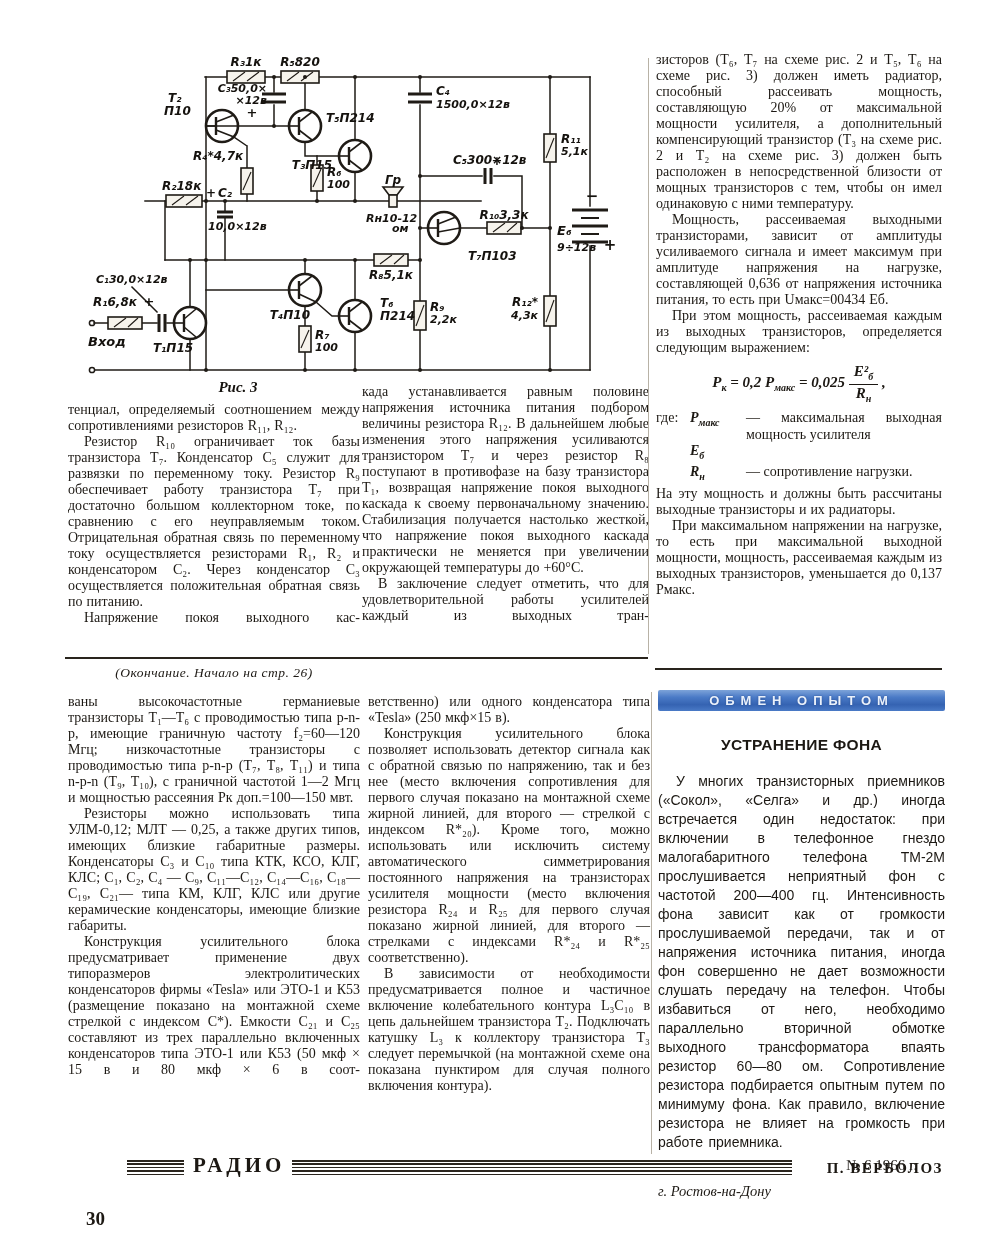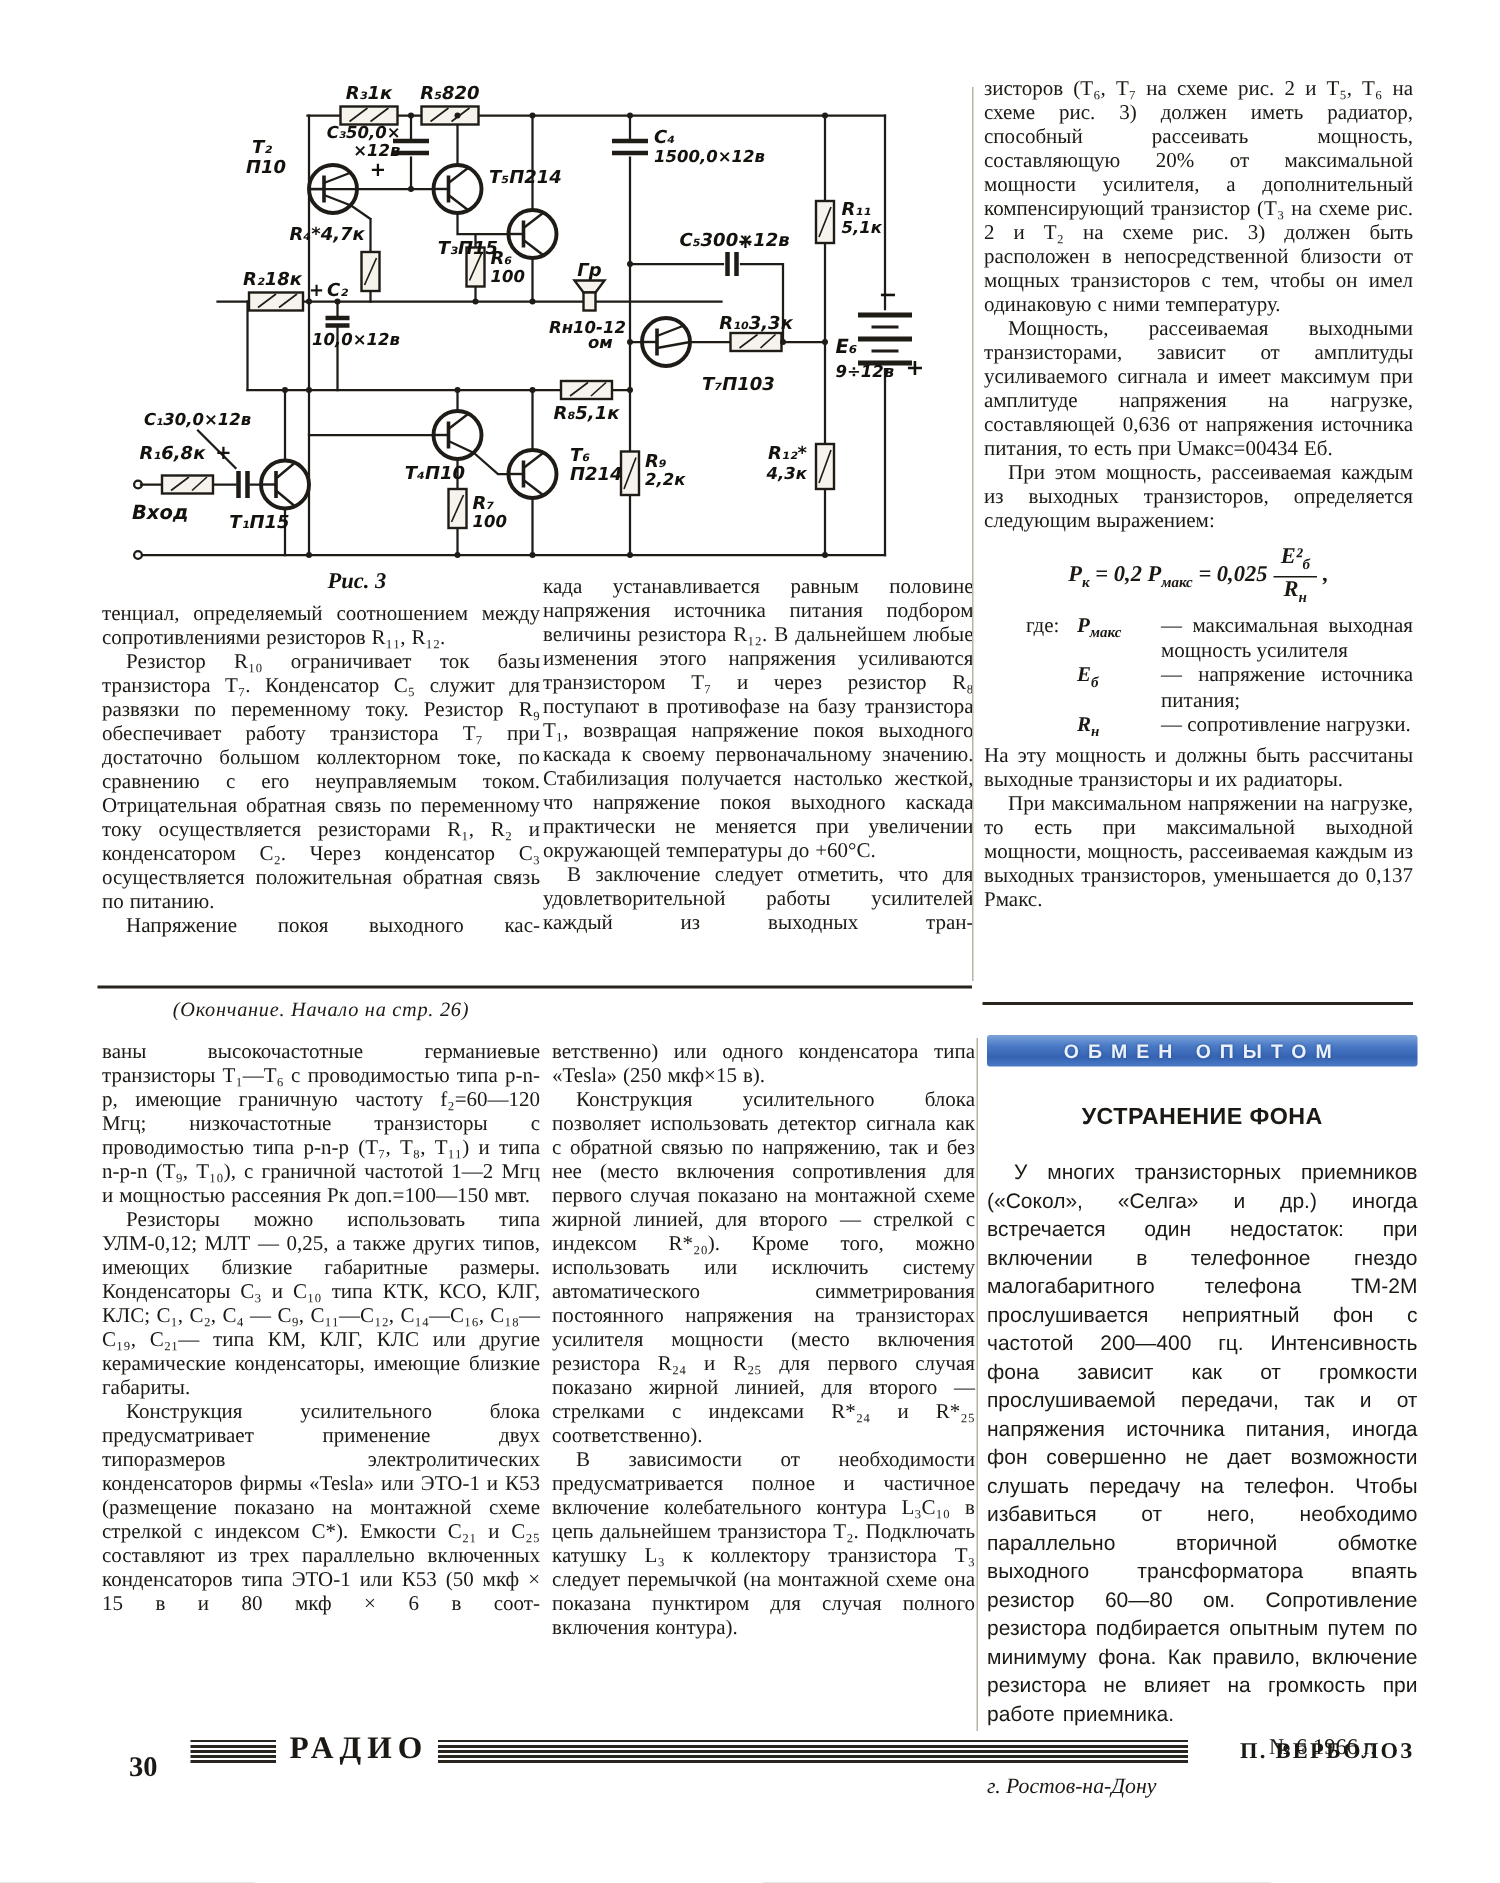--- a/index.html
+++ b/index.html
@@ -15,21 +15,21 @@
   #figure text{fill:#15120e;font-family:"DejaVu Sans","Liberation Sans",sans-serif;font-weight:bold;}
   .fig-caption{font-family:"Liberation Serif","DejaVu Serif",serif !important;font-size:15px;font-style:italic;}
   
   .formula{margin:8px 0 6px 0;text-align:center;font-size:15px;font-weight:bold;font-style:italic;}
   .formula sub{font-size:10px;}
   .frac{display:inline-block;vertical-align:middle;text-align:center;line-height:1.05;}
   .frac .num{display:block;border-bottom:1.5px solid #1c1813;padding:0 5px 1px 5px;}
   .frac .den{display:block;padding-top:1px;}
   .where{font-size:14px;line-height:16.5px;}
   .where-row{display:flex;}
-  .w-lbl{width:34px;flex:0 0 34px;margin-left:28px;}
+  .w-lbl{width:34px;flex:0 0 34px;}
   .w-term{width:56px;flex:0 0 56px;font-weight:bold;font-style:italic;}
   .w-term sub{font-size:10px;}
   .w-desc{flex:1;text-align:justify;}
   
   .hr1{border-top:2.5px solid #29241d;}
   .hr2{border-top:2px solid #29241d;}
   .vr{width:1px;background:#b8b2a6;}
   .note{font-style:italic;font-size:13.5px;text-align:center;letter-spacing:0.5px;}
   
   #colF{font-family:"Liberation Sans","DejaVu Sans",sans-serif;}
@@ -296,21 +296,20 @@
 
     <div class="where">
       <div class="where-row">
         <span class="w-lbl">где:</span>
         <span class="w-term"><span>Р</span><sub>макс</sub></span>
         <span class="w-desc">— максимальная выходная мощность усилителя</span>
       </div>
       <div class="where-row">
         <span class="w-lbl"></span>
         <span class="w-term"><span>Е</span><sub>б</sub></span>
-        <span class="w-desc">— напряжение источника питания;</span>
       </div>
       <div class="where-row">
         <span class="w-lbl"></span>
         <span class="w-term"><span>R</span><sub>н</sub></span>
         <span class="w-desc">— сопротивление нагрузки.</span>
       </div>
     </div>
 
     <p>На эту мощность и должны быть рассчитаны выходные транзисторы и их радиаторы.</p>
     <p class="ind">При максимальном напряжении на нагрузке, то есть при максимальной выходной мощности, мощность, рассеиваемая каждым из выходных транзисторов, уменьшается до 0,137 Рмакс.</p>
@@ -338,20 +337,20 @@
     <div class="banner">ОБМЕН ОПЫТОМ</div>
     <div class="ex-title">
       <div>УСТРАНЕНИЕ ФОНА</div>
     </div>
     <p class="body ind">У многих транзисторных приемников («Сокол», «Селга» и др.) иногда встречается один недостаток: при включении в телефонное гнездо малогабаритного телефона ТМ-2М прослушивается неприятный фон с частотой 200—400 гц. Интенсивность фона зависит как от громкости прослушиваемой передачи, так и от напряжения источника питания, иногда фон совершенно не дает возможности слушать передачу на телефон. Чтобы избавиться от него, необходимо параллельно вторичной обмотке выходного трансформатора впаять резистор 60—80 ом. Сопротивление резистора подбирается опытным путем по минимуму фона. Как правило, включение резистора не влияет на громкость при работе приемника.</p>
     <div class="author">П. ВЕРБОЛОЗ</div>
     <div class="city">г. Ростов-на-Дону</div>
   </div>
 
   <div>
-    <span class="abs pg-num" style="left:86px;top:1168px;">30</span>
+    <span class="abs pg-num" style="left:86px;top:1208px;">30</span>
     <div class="abs band" style="left:127px;top:1160px;width:57px;height:16px;"></div>
     <span class="abs logo" style="left:193px;top:1153px;">РАДИО</span>
     <div class="abs band" style="left:292px;top:1160px;width:500px;height:16px;"></div>
     <span class="abs issue" style="left:846px;top:1157px;">№ 6 1966 г.</span>
   </div>
 
 </div>
 
 </body></html>

